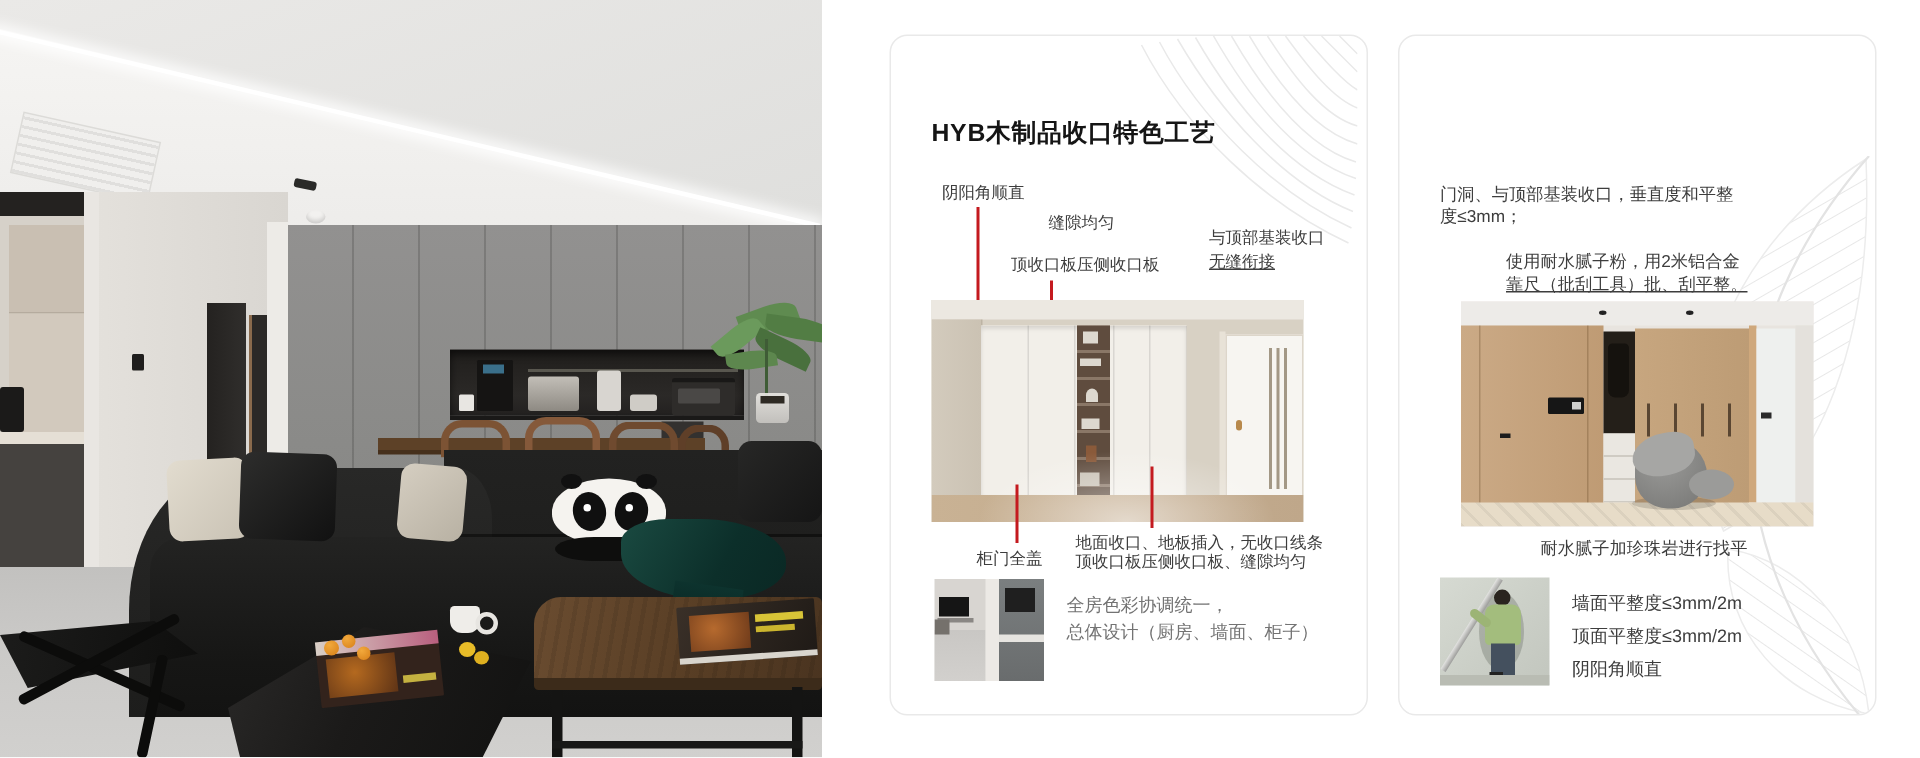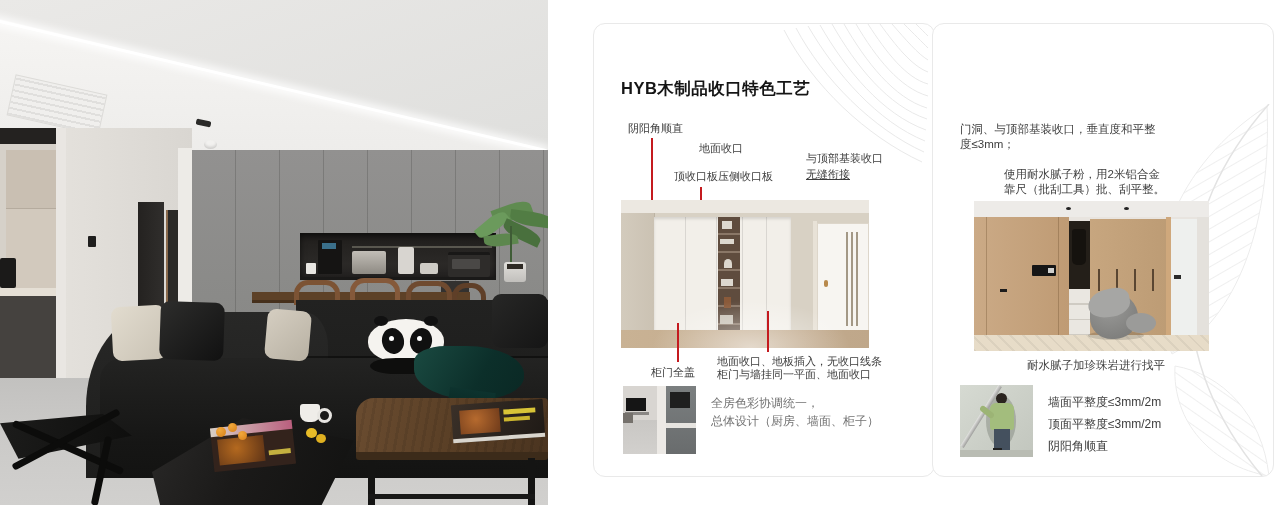--- a/index.html
+++ b/index.html
@@ -102,21 +102,21 @@
         background:linear-gradient(120deg,#3a3028,#1f1a16);border-radius:1px;}
   .mag2img{position:absolute;left:8px;top:6px;width:40px;height:24px;background:radial-gradient(circle at 40% 40%,#b66a2e,#6e3a1a);}
   .mag2t1{position:absolute;left:52px;top:8px;width:32px;height:5px;background:#d8c437;}
   .mag2t2{position:absolute;left:52px;top:16px;width:26px;height:4px;background:#cbb52e;}
   .mag2pg{position:absolute;left:0;top:34px;width:92px;height:4px;background:#d9d5cd;}
   .stoolseat{left:0;top:414px;width:132px;height:52px;clip-path:polygon(0 18%,78% 0,100% 42%,14% 86%);
              background:linear-gradient(100deg,#1c1c1b,#0e0e0d);}
   .stoolleg{background:#0c0c0b;border-radius:3px;}
   
   .card{position:absolute;top:23px;width:317px;height:452px;background:#fff;border:1.5px solid #e9e9e9;
-        border-radius:12px;overflow:hidden;padding-left:23px;}
+        border-radius:12px;overflow:hidden;}
   .card1{left:593px;} .card2{left:932px;}
   .card-title{position:absolute;font-size:16.5px;font-weight:bold;color:#151515;letter-spacing:.5px;white-space:nowrap;}
   .lbl{position:absolute;font-size:11px;color:#3d3d3d;white-space:nowrap;}
   .redline{position:absolute;width:2px;background:#c41a1f;}
   .body12{position:absolute;font-size:12px;color:#737373;white-space:nowrap;}
   .metric{display:block;font-size:12px;line-height:22px;color:#3d3d3d;white-space:nowrap;}
   
   .rimg{position:absolute;left:27px;top:176px;width:248px;height:148px;background:#d8d1c4;overflow:hidden;}
   .rimg .rceil{left:0;top:0;width:248px;height:13px;background:#ece8e1;}
   .rimg .rlwall{left:0;top:13px;width:33px;height:117px;background:linear-gradient(90deg,#d3cbbd,#cbc2b3);border-right:1px solid #bdb4a4;}
@@ -323,21 +323,21 @@
         <path d="M126,0 C136,10 144,18 150,24"></path>
         <path d="M138,0 C143,5 147,9 150,12"></path>
       </g>
     </svg>
 
     <h2 class="card-title" style="left:27px;top:54px;margin:0;">HYB木制品收口特色工艺</h2>
 
     <span class="lbl" style="left:34px;top:97px;">阴阳角顺直</span>
     <div class="redline" style="left:57px;top:114px;height:101px;"></div>
 
-    <span class="lbl" style="left:105px;top:117px;">地面收口</span>
+    <span class="lbl" style="left:105px;top:117px;">缝隙均匀</span>
 
     <span class="lbl" style="left:80px;top:145px;">顶收口板压侧收口板</span>
     <div class="redline" style="left:106px;top:163px;height:37px;"></div>
 
     <span class="lbl" style="left:212px;top:127px;">与顶部基装收口</span>
     <span class="lbl" style="left:212px;top:143px;text-decoration:underline;">无缝衔接</span>
 
     <div class="rimg">
       <div class="a rceil"></div>
       <div class="a rlwall"></div>
@@ -363,21 +363,21 @@
       </div>
       <div class="a rfloor"></div>
       <div class="a rglow"></div>
     </div>
 
     <div class="redline" style="left:83px;top:299px;height:39px;"></div>
     <div class="redline" style="left:173px;top:287px;height:41px;"></div>
 
     <span class="lbl" style="left:57px;top:341px;">柜门全盖</span>
     <span class="lbl" style="left:123px;top:330px;">地面收口、地板插入，无收口线条</span>
-    <span class="lbl" style="left:123px;top:343px;">柜门与墙挂同一平面、地面收口</span>
+    <span class="lbl" style="left:123px;top:343px;">顶收口板压侧收口板、缝隙均匀</span>
 
     <div class="simg">
       <div class="a stv"></div>
       <div class="a sconsole"></div>
       <div class="a sfloor"></div>
       <div class="a ssofa"></div>
       <div class="a scol"></div>
       <div class="a scab"></div>
       <div class="a sappl"></div>
       <div class="a scounter"></div>
@@ -400,21 +400,21 @@
       <path d="M150,2 C60,60 18,160 55,250 C120,215 155,120 150,2 Z" fill="url(#h1)" stroke="#ececec" stroke-width="1"></path>
       <path d="M58,262 C105,270 145,310 152,372 C95,362 55,318 58,262 Z" fill="url(#h2)" stroke="#ececec" stroke-width="1"></path>
       <path d="M152,0 C55,110 40,250 150,378" fill="none" stroke="#e3e3e3" stroke-width="1.5"></path>
     </svg>
 
 
     <span class="lbl" style="left:27px;top:98px;font-size:11.5px;">门洞、与顶部基装收口，垂直度和平整</span>
     <span class="lbl" style="left:27px;top:113px;font-size:11.5px;">度≤3mm；</span>
 
     <span class="lbl" style="left:71px;top:143px;font-size:11.5px;">使用耐水腻子粉，用2米铝合金</span>
-    <span class="lbl" style="left:71px;top:158px;font-size:11.5px;">靠尺（批刮工具）批、刮平整。</span>
+    <span class="lbl" style="left:71px;top:158px;font-size:11.5px;text-decoration:underline;">靠尺（批刮工具）批、刮平整。</span>
 
     <div class="himg">
       <div class="a hceil"></div>
       <div class="hdot" style="left:92px;"></div>
       <div class="hdot" style="left:150px;"></div>
       <div class="a hleft">
         <div class="hseam" style="left:12px;"></div>
         <div class="hseam" style="left:84px;"></div>
       </div>
       <div class="a hhandle"></div>

